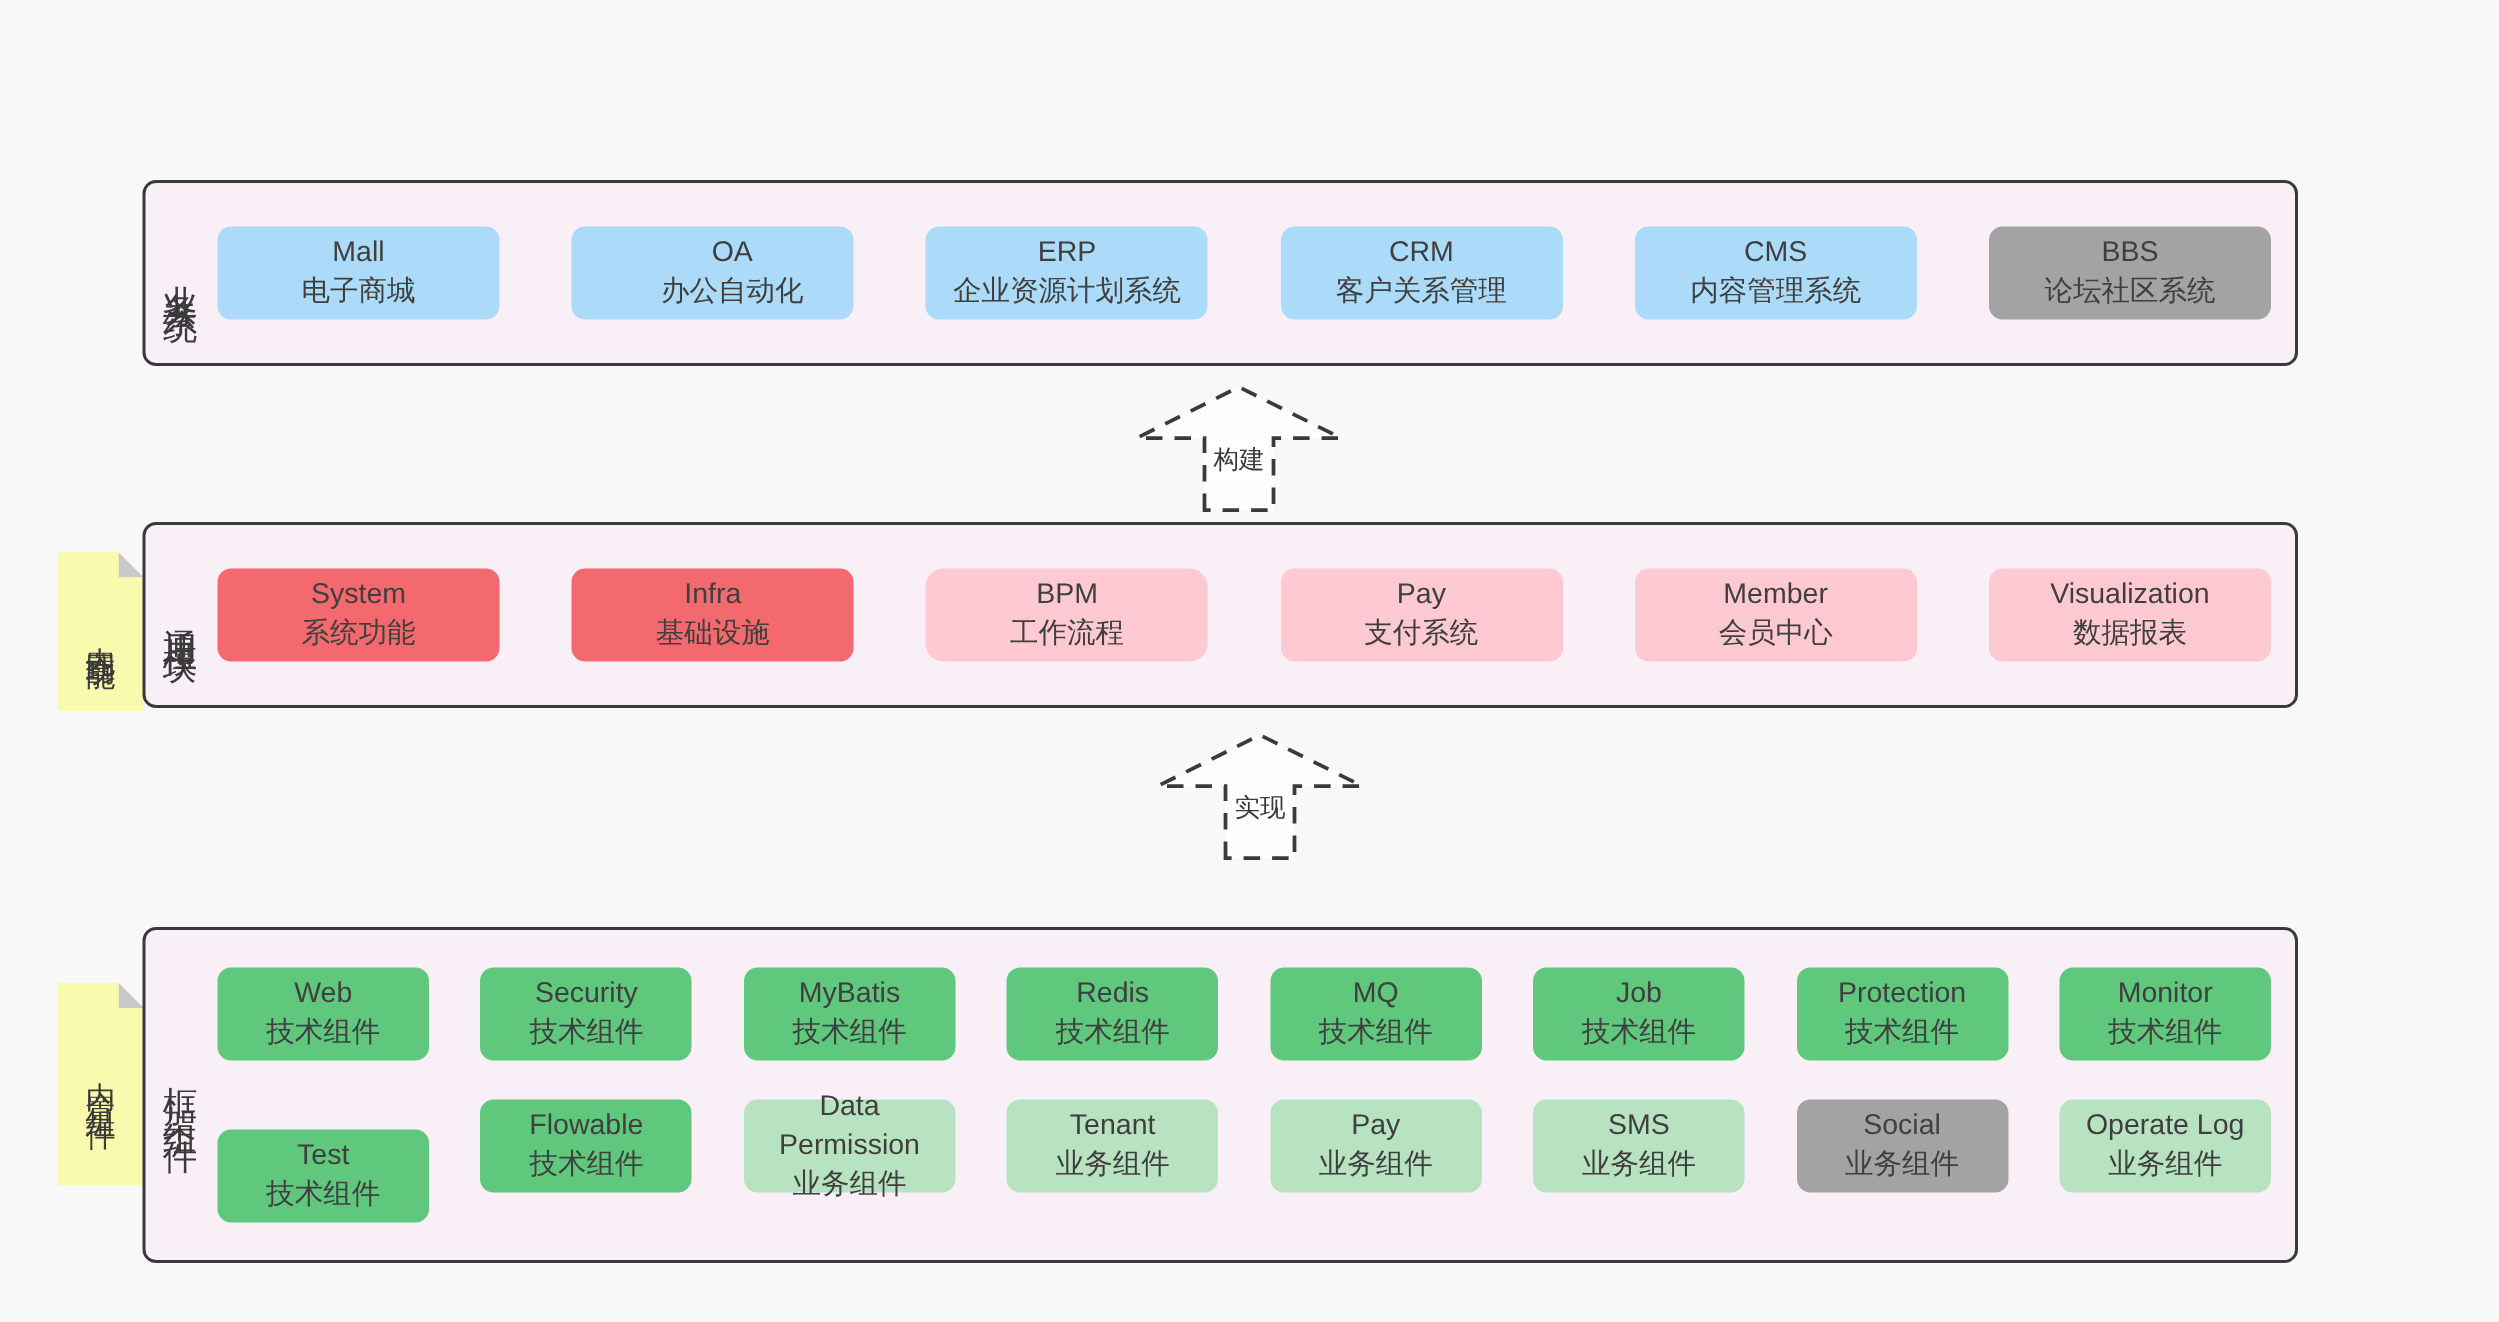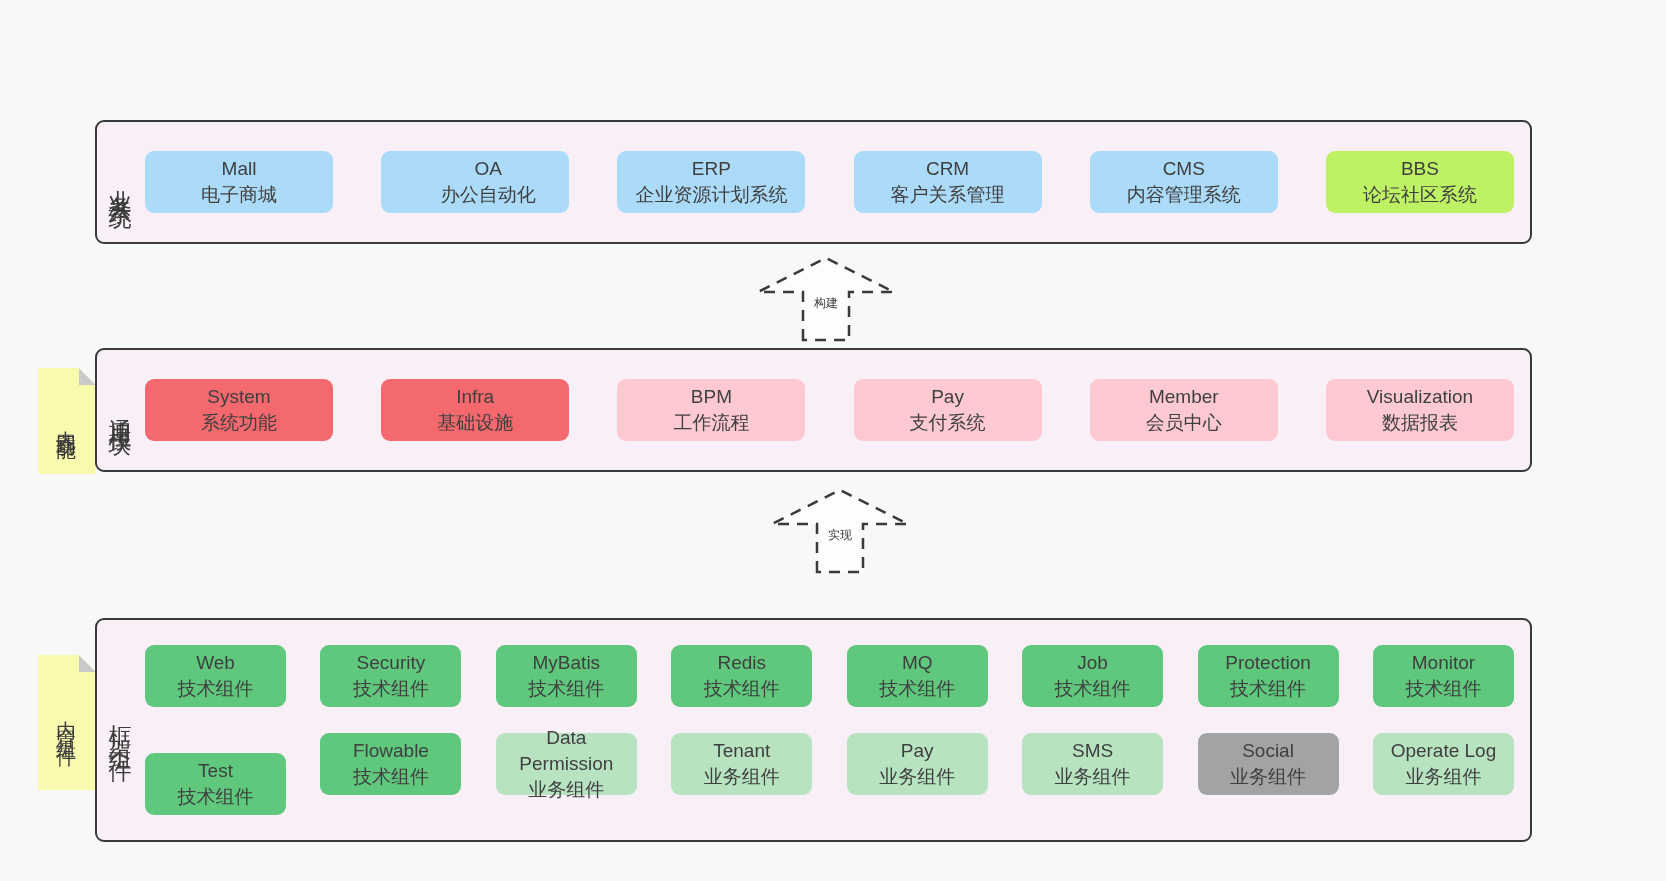--- a/index.html
+++ b/index.html
@@ -63,21 +63,21 @@
     writing-mode:vertical-rl;text-orientation:upright;
     font-size:20px;color:#3a3a3a;letter-spacing:3px;
   }
   .sticky.tall2 .sticky-label{letter-spacing:9px;}
   
   .arrow{position:absolute;width:140px;height:86px;z-index:1;}
   .arrow svg{position:absolute;left:0;top:0;}
   .arrow-label{
     position:absolute;left:50%;top:38px;transform:translateX(-50%);
     background:#ffffff;
-    font-size:12px;color:#3a3a3a;
+    font-size:17px;color:#3a3a3a;
     padding:1px 3px;white-space:nowrap;
   }
 </style>
 </head>
 <body>
 
 <div class="canvas" style="background: rgb(248, 248, 248);">
 
   <div class="sticky" style="top: 368px; height: 106px; background: rgb(250, 250, 174);">
     <div class="fold" style="background: rgb(201, 201, 201);"></div>
@@ -105,21 +105,21 @@
             <div class="node-desc">企业资源计划系统</div>
           </div>
           <div class="node w6" style="background: rgb(171, 219, 248);">
             <div class="node-name">CRM</div>
             <div class="node-desc">客户关系管理</div>
           </div>
           <div class="node w6" style="background: rgb(171, 219, 248);">
             <div class="node-name">CMS</div>
             <div class="node-desc">内容管理系统</div>
           </div>
-          <div class="node w6" style="background: #bef264;">
+          <div class="node w6" style="background: #a3a3a3;">
             <div class="node-name">BBS</div>
             <div class="node-desc">论坛社区系统</div>
           </div>
         </div>
       </div>
   </section>
 
   <div class="arrow" style="left:756px;top:256px;">
     <svg width="140" height="86" viewBox="0 0 140 86">
       <path d="M47 84 L47 36 L2 36 L70 2 L138 36 L93 36 L93 84 Z" fill="#fdfdfd" stroke="#3a3a3a" stroke-width="2.5" stroke-dasharray="11 8" stroke-linejoin="miter"></path>
@@ -132,21 +132,21 @@
     <div class="rows">
         <div class="row">
           <div class="node w6" style="background: rgb(244, 105, 110);">
             <div class="node-name">System</div>
             <div class="node-desc">系统功能</div>
           </div>
           <div class="node w6" style="background: rgb(244, 105, 110);">
             <div class="node-name">Infra</div>
             <div class="node-desc">基础设施</div>
           </div>
-          <div class="node w6" style="background: rgb(255, 201, 210);">
+          <div class="node w6" style="background: rgb(255, 201, 210); border-radius: 12px;">
             <div class="node-name">BPM</div>
             <div class="node-desc">工作流程</div>
           </div>
           <div class="node w6" style="background: rgb(255, 201, 210);">
             <div class="node-name">Pay</div>
             <div class="node-desc">支付系统</div>
           </div>
           <div class="node w6" style="background: rgb(255, 201, 210); text-align: center;">
             <div class="node-name">Member</div>
             <div class="node-desc">会员中心</div>

